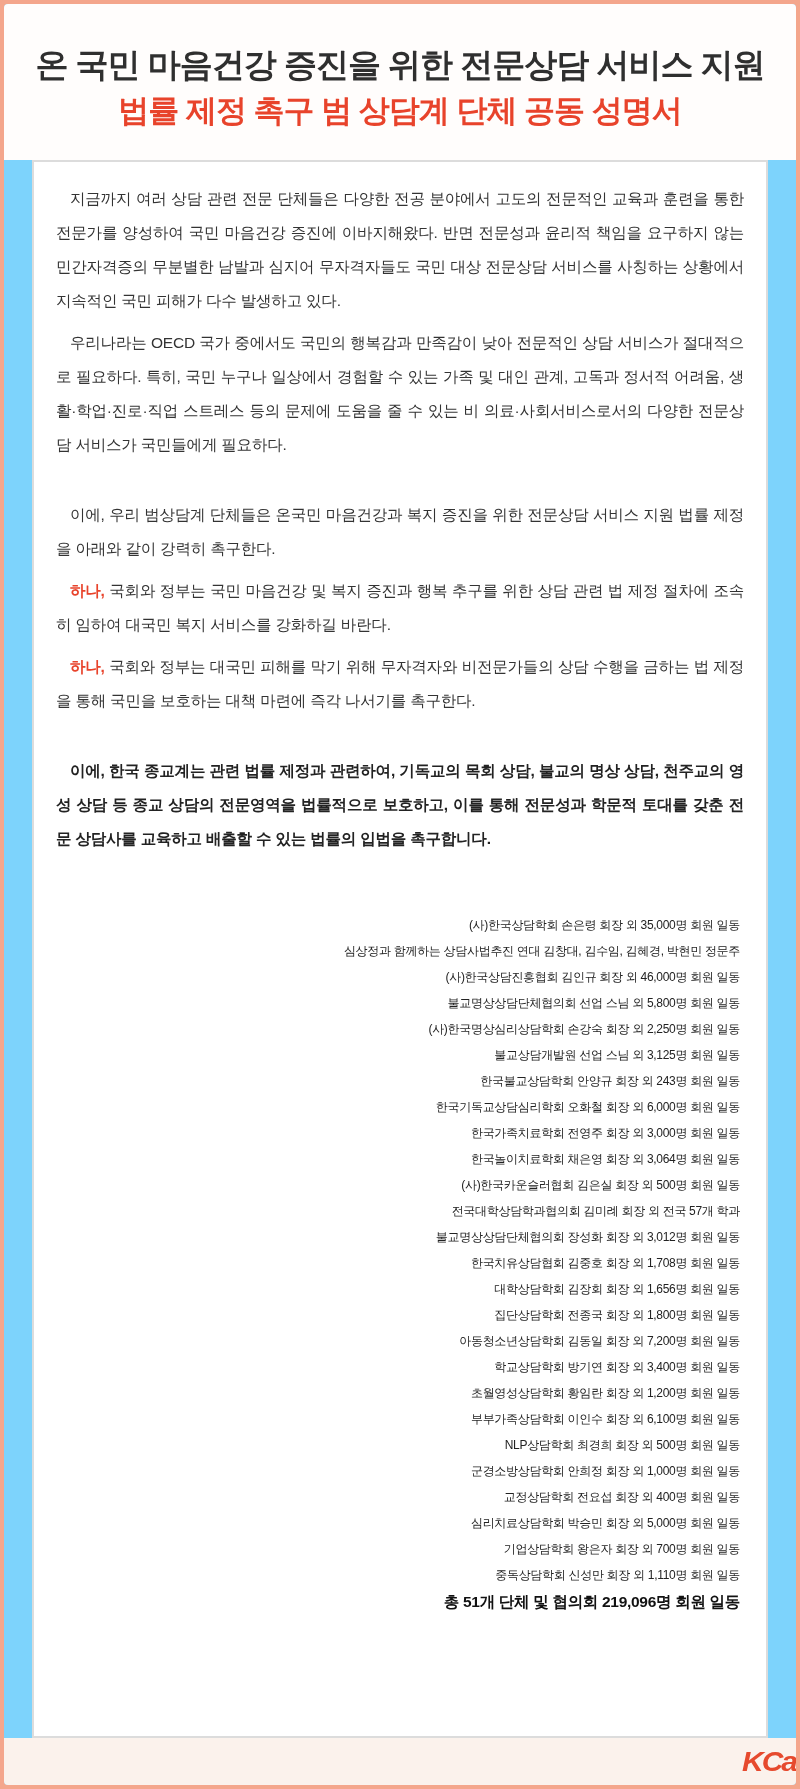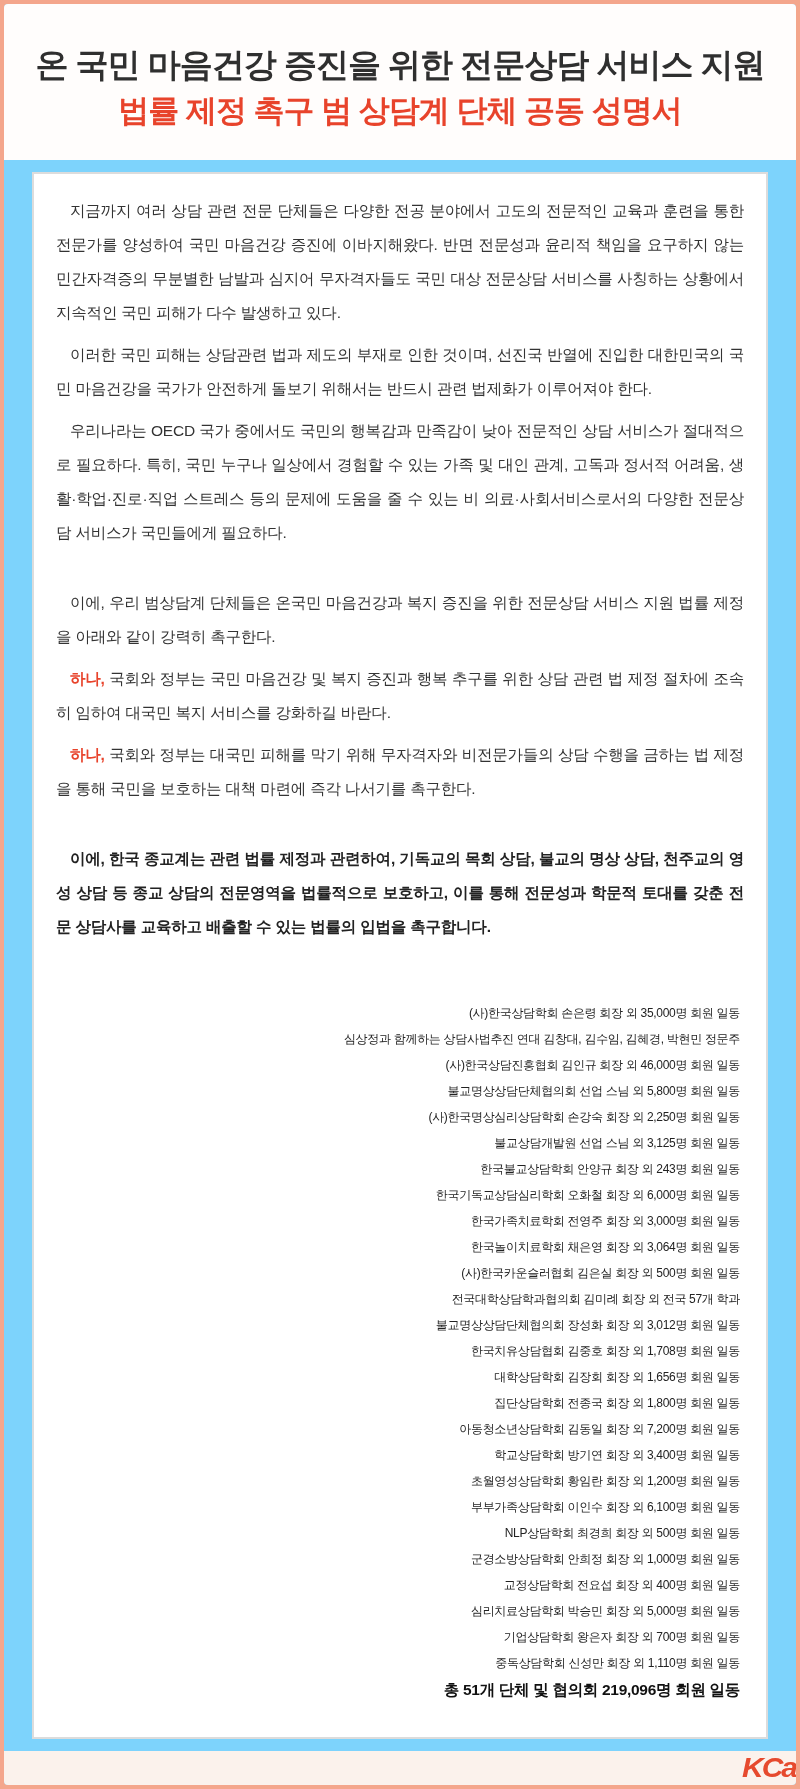--- a/index.html
+++ b/index.html
@@ -24,21 +24,21 @@
   }
   .title-line1 {
     font-size:33px; font-weight:700; color:#2f2f2f;
     line-height:46px; letter-spacing:-1px;
   }
   .title-line2 {
     font-size:31px; font-weight:800; color:#e8432b;
     line-height:46px; letter-spacing:-1px;
   }
   .statement-box {
-    margin:12px 28px;
+    margin:0 28px;
     border:2px solid #dcdcdc;
     background:#ffffff;
     height:1578px;
     padding:12px 22px 20px 22px;
     overflow:hidden;
   }
   .para {
     font-size:15.5px; line-height:34px; color:#333;
     text-align:justify; text-indent:14px;
     margin:8px 0;
@@ -85,21 +85,20 @@
 
 <div class="card">
 
   <div class="title-wrap">
     <div class="title-line1">온 국민 마음건강 증진을 위한 전문상담 서비스 지원</div>
     <div class="title-line2">법률 제정 촉구 범 상담계 단체 공동 성명서</div>
   </div>
 
   <div class="statement-box">
     <p class="para">지금까지 여러 상담 관련 전문 단체들은 다양한 전공 분야에서 고도의 전문적인 교육과 훈련을 통한 전문가를 양성하여 국민 마음건강 증진에 이바지해왔다. 반면 전문성과 윤리적 책임을 요구하지 않는 민간자격증의 무분별한 남발과 심지어 무자격자들도 국민 대상 전문상담 서비스를 사칭하는 상황에서 지속적인 국민 피해가 다수 발생하고 있다.</p>
-    <p class="para">이러한 국민 피해는 상담관련 법과 제도의 부재로 인한 것이며, 선진국 반열에 진입한 대한민국의 국민 마음건강을 국가가 안전하게 돌보기 위해서는 반드시 관련 법제화가 이루어져야 한다.</p>
     <p class="para">우리나라는 OECD 국가 중에서도 국민의 행복감과 만족감이 낮아 전문적인 상담 서비스가 절대적으로 필요하다. 특히, 국민 누구나 일상에서 경험할 수 있는 가족 및 대인 관계, 고독과 정서적 어려움, 생활·학업·진로·직업 스트레스 등의 문제에 도움을 줄 수 있는 비 의료·사회서비스로서의 다양한 전문상담 서비스가 국민들에게 필요하다.</p>
     <p class="para gap-top">이에, 우리 범상담계 단체들은 온국민 마음건강과 복지 증진을 위한 전문상담 서비스 지원 법률 제정을 아래와 같이 강력히 촉구한다.</p>
 
     <p class="para"><span class="demand-prefix">하나,</span><span> 국회와 정부는 국민 마음건강 및 복지 증진과 행복 추구를 위한 상담 관련 법 제정 절차에 조속히 임하여 대국민 복지 서비스를 강화하길 바란다.</span></p>
 
     <p class="para"><span class="demand-prefix">하나,</span><span> 국회와 정부는 대국민 피해를 막기 위해 무자격자와 비전문가들의 상담 수행을 금하는 법 제정을 통해 국민을 보호하는 대책 마련에 즉각 나서기를 촉구한다.</span></p>
 
     <p class="para bold gap-top">이에, 한국 종교계는 관련 법률 제정과 관련하여, 기독교의 목회 상담, 불교의 명상 상담, 천주교의 영성 상담 등 종교 상담의 전문영역을 법률적으로 보호하고, 이를 통해 전문성과 학문적 토대를 갖춘 전문 상담사를 교육하고 배출할 수 있는 법률의 입법을 촉구합니다.</p>
 
 

